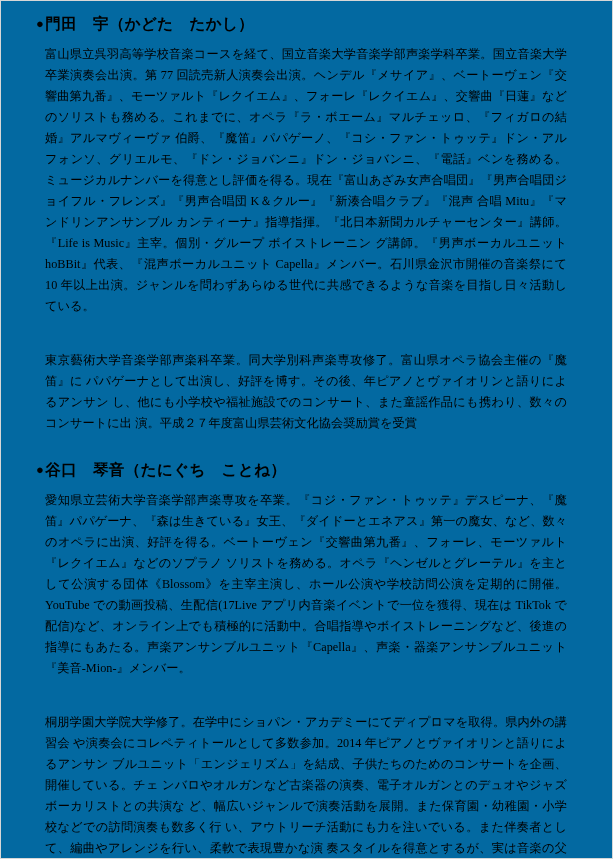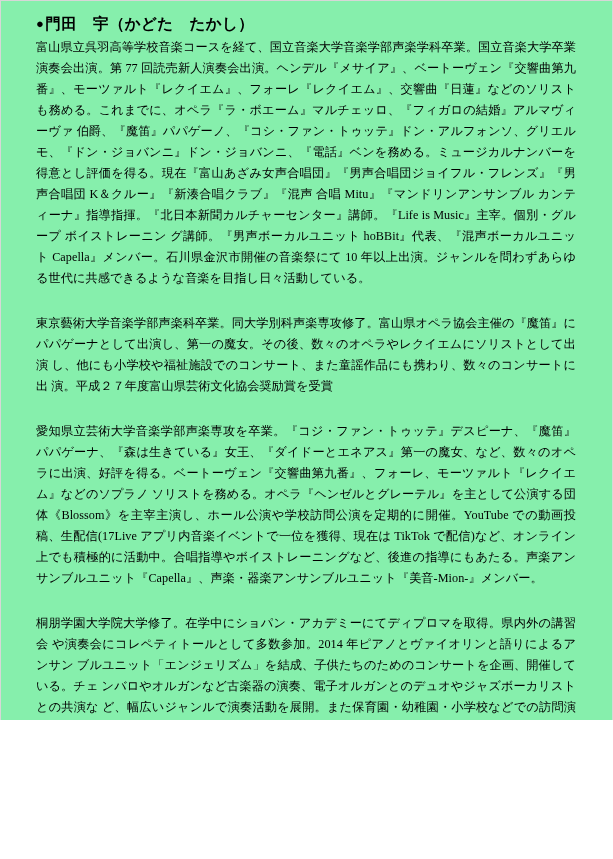--- a/index.html
+++ b/index.html
@@ -6,23 +6,23 @@
     margin: 0;
     padding: 0;
     background: #ffffff;
   }
   body {
     font-family: "Liberation Serif", "DejaVu Serif", serif;
   }
   .page {
     position: relative;
     width: 613px;
-    height: 720px;
+    height: 859px;
     margin: 0 auto;
-    background: #86efac;
+    background: #0369a1;
     box-sizing: border-box;
     overflow: hidden;
   }
   .page-border {
     position: absolute;
     left: 0;
     top: 0;
     width: 613px;
     height: 859px;
     border: 1px solid #d7d7d7;
@@ -51,21 +51,21 @@
     font-size: 13px;
     vertical-align: 1px;
     margin-right: 1px;
   }
   .entry-body {
     font-size: 12.2px;
     line-height: 1.72;
     text-align: justify;
     text-justify: inter-ideograph;
     color: #000000;
-    margin: 0;
+    margin: 9px;
     letter-spacing: 0.05px;
   }
   .spacer-md { height: 11px; }
 </style>
 </head>
 <body>
 
 <div class="page">
   <div class="page-border"></div>
 
@@ -74,26 +74,29 @@
     <div class="entry">
       <div class="entry-heading">
         <span class="bullet">●</span><span>門田　宇</span><span>（かどた　たかし）</span>
       </div>
       <p class="entry-body">富山県立呉羽高等学校音楽コースを経て、国立音楽大学音楽学部声楽学科卒業。国立音楽大学卒業演奏会出演。第 77 回読売新人演奏会出演。ヘンデル『メサイア』、ベートーヴェン『交響曲第九番』、モーツァルト『レクイエム』、フォーレ『レクイエム』、交響曲『日蓮』などのソリストも務める。これまでに、オペラ『ラ・ボエーム』マルチェッロ、『フィガロの結婚』アルマヴィーヴァ 伯爵、『魔笛』パパゲーノ、『コシ・ファン・トゥッテ』ドン・アルフォンソ、グリエルモ、『ドン・ジョバンニ』ドン・ジョバンニ、『電話』ベンを務める。ミュージカルナンバーを得意とし評価を得る。現在『富山あざみ女声合唱団』『男声合唱団ジョイフル・フレンズ』『男声合唱団 K＆クルー』『新湊合唱クラブ』『混声 合唱 Mitu』『マンドリンアンサンブル カンティーナ』指導指揮。『北日本新聞カルチャーセンター』講師。『Life is Music』主宰。個別・グループ ボイストレーニン グ講師。『男声ボーカルユニット hoBBit』代表、『混声ボーカルユニット Capella』メンバー。石川県金沢市開催の音楽祭にて 10 年以上出演。ジャンルを問わずあらゆる世代に共感できるような音楽を目指し日々活動している。</p>
     </div>
 
     <div class="spacer-md"></div>
 
     <div class="entry">
-      <p class="entry-body">東京藝術大学音楽学部声楽科卒業。同大学別科声楽専攻修了。富山県オペラ協会主催の『魔笛』に パパゲーナとして出演し、第一の魔女。その後、数々のオペラやレクイエムにソリストとして出演 し、他にも小学校や福祉施設でのコンサート、また童謡作品にも携わり、数々のコンサートに出 演。平成２７年度富山県芸術文化協会奨励賞を受賞</p>
+      <p class="entry-body">東京藝術大学音楽学部声楽科卒業。同大学別科声楽専攻修了。富山県オペラ協会主催の『魔笛』に パパゲーナとして出演し、好評を博す。その後、年ピアノとヴァイオリンと語りによるアンサン し、他にも小学校や福祉施設でのコンサート、また童謡作品にも携わり、数々のコンサートに出 演。平成２７年度富山県芸術文化協会奨励賞を受賞</p>
     </div>
 
     <div class="spacer-md"></div>
 
     <div class="entry">
+      <div class="entry-heading">
+        <span class="bullet">●</span><span>谷口　琴音</span><span>（たにぐち　ことね）</span>
+      </div>
       <p class="entry-body">愛知県立芸術大学音楽学部声楽専攻を卒業。『コジ・ファン・トゥッテ』デスピーナ、『魔笛』パパゲーナ、『森は生きている』女王、『ダイドーとエネアス』第一の魔女、など、数々のオペラに出演、好評を得る。ベートーヴェン『交響曲第九番』、フォーレ、モーツァルト『レクイエム』などのソプラノ ソリストを務める。オペラ『ヘンゼルとグレーテル』を主として公演する団体《Blossom》を主宰主演し、ホール公演や学校訪問公演を定期的に開催。YouTube での動画投稿、生配信(17Live アプリ内音楽イベントで一位を獲得、現在は TikTok で配信)など、オンライン上でも積極的に活動中。合唱指導やボイストレーニングなど、後進の指導にもあたる。声楽アンサンブルユニット『Capella』、声楽・器楽アンサンブルユニット『美音-Mion-』メンバー。</p>
     </div>
 
     <div class="spacer-md"></div>
 
     <div class="entry">
       <p class="entry-body">桐朋学園大学院大学修了。在学中にショパン・アカデミーにてディプロマを取得。県内外の講習会 や演奏会にコレペティトールとして多数参加。2014 年ピアノとヴァイオリンと語りによるアンサン ブルユニット「エンジェリズム」を結成、子供たちのためのコンサートを企画、開催している。チェ ンバロやオルガンなど古楽器の演奏、電子オルガンとのデュオやジャズボーカリストとの共演な ど、幅広いジャンルで演奏活動を展開。また保育園・幼稚園・小学校などでの訪問演奏も数多く行 い、アウトリーチ活動にも力を注いでいる。また伴奏者として、編曲やアレンジを行い、柔軟で表現豊かな演 奏スタイルを得意とするが、実は音楽の父バッハをこよなく愛している。合唱伴奏、室内楽奏者、コレペティトールとして活動するかたわら、後進の指導にもあたっている。</p>
     </div>
 
   </div>

